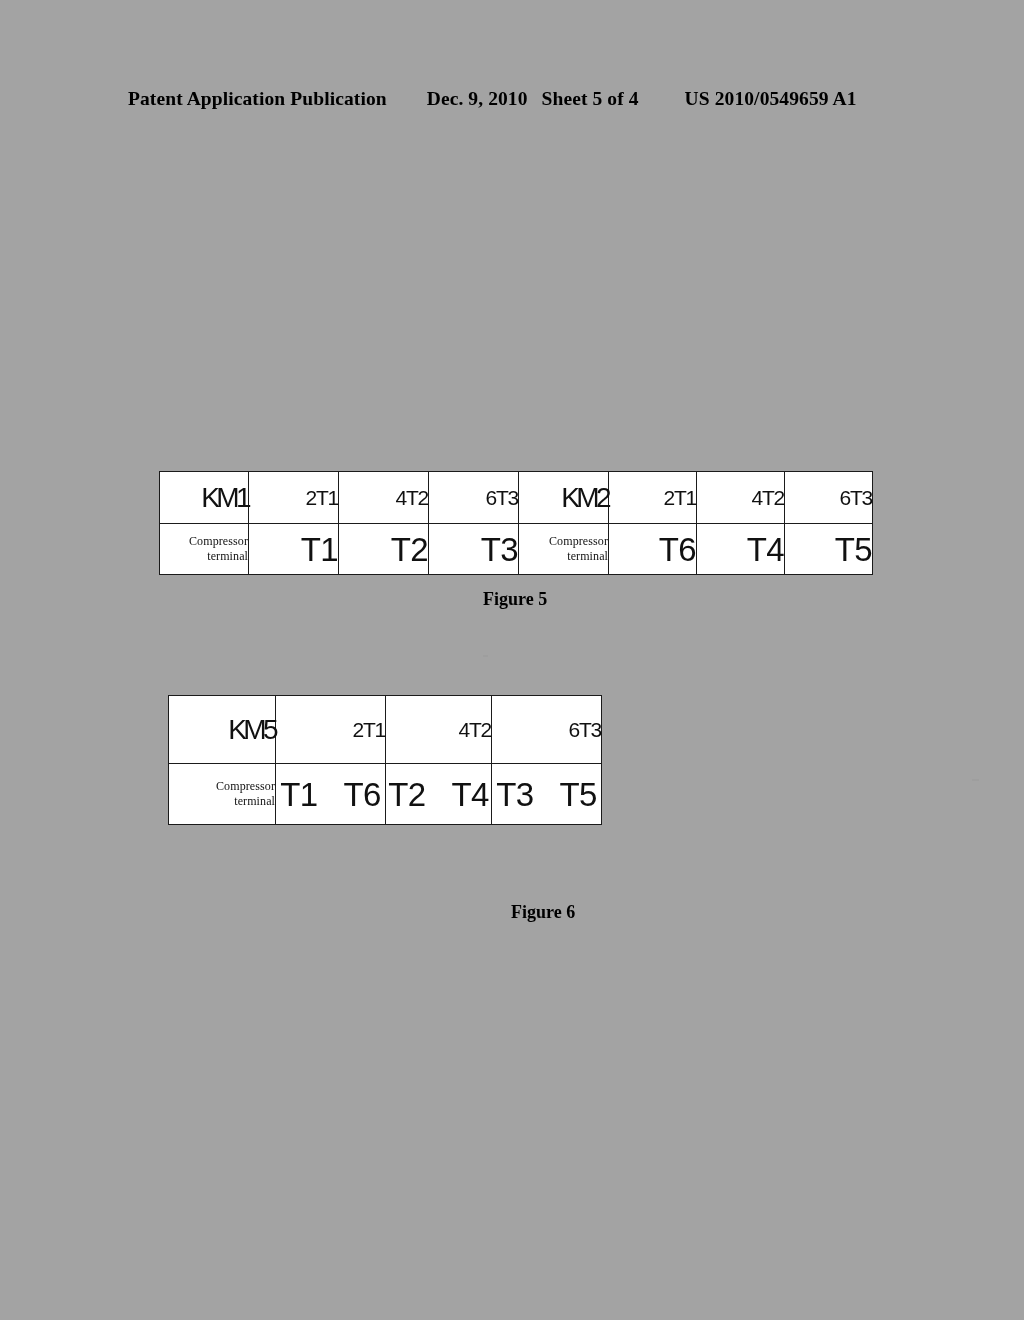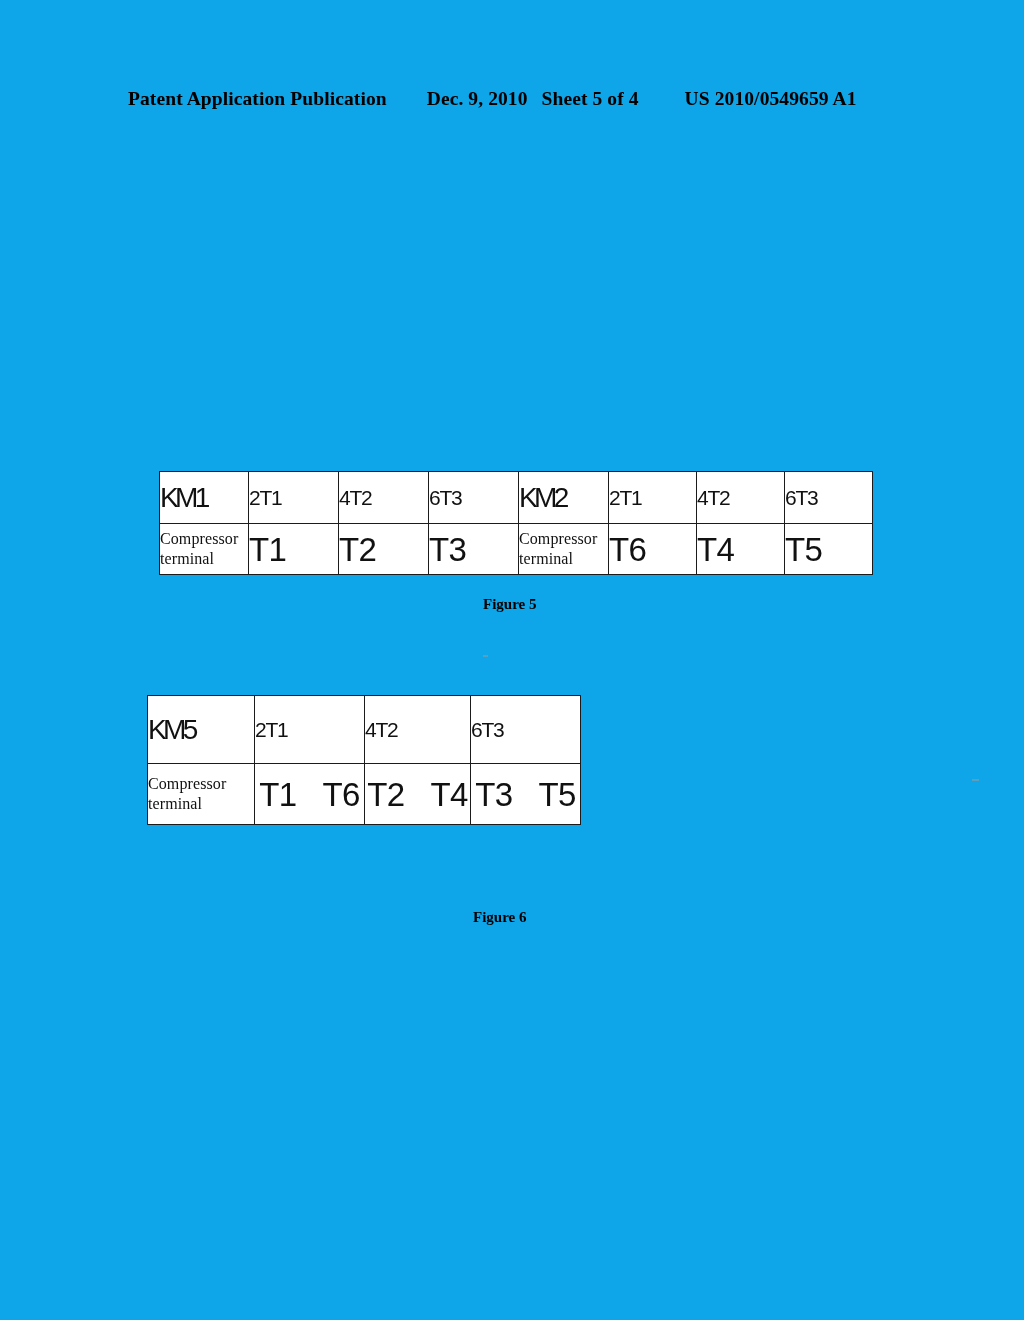--- a/index.html
+++ b/index.html
@@ -14,21 +14,21 @@
     height: 1320px;
     position: relative;
     font-family: "Liberation Serif", "DejaVu Serif", serif;
     color: #000000;
     overflow: hidden;
   }
 
   .page {
     position: absolute;
     inset: 0;
-    background: #0ea5e9;
+    background: #a3a3a3;
   }
 
   
   .header {
     position: absolute;
     left: 128px;
     top: 88px;
     width: 768px;
     display: flex;
     align-items: baseline;
@@ -45,21 +45,21 @@
 
   
   .fig-table {
     position: absolute;
     border-collapse: collapse;
     table-layout: fixed;
     background: #ffffff;
   }
   .fig-table td {
     border: 1px solid #1b1b1b;
-    text-align: left;
+    text-align: right;
     vertical-align: middle;
     padding: 0;
     background: #ffffff;
   }
 
   
   .tok {
     font-family: "Liberation Sans", "DejaVu Sans", sans-serif;
     font-size: 21px;
     font-weight: 400;
@@ -72,21 +72,21 @@
     font-family: "Liberation Sans", "DejaVu Sans", sans-serif;
     font-size: 33px;
     letter-spacing: -0.6px;
     color: #111111;
     line-height: 1;
     display: inline-block;
   }
   
   .label-cell {
     font-family: "Liberation Serif", "DejaVu Serif", serif;
-    font-size: 16px;
+    font-size: 12px;
     line-height: 1.25;
     color: #111111;
     letter-spacing: 0.1px;
   }
   .label-cell .l1,
   .label-cell .l2 { display: block; }
 
   
   .kern-tight {
     letter-spacing: -3.6px;
@@ -99,38 +99,37 @@
     justify-content: center;
     align-items: baseline;
     gap: 26px;
   }
 
   
   .fig-caption {
     position: absolute;
     font-family: "Liberation Serif", "DejaVu Serif", serif;
     font-weight: bold;
-    font-size: 15px;
+    font-size: 18px;
     color: #000000;
     white-space: nowrap;
-    margin-top: 7px;
   }
 
   
   #figure5-table { left: 159px; top: 471px; width: 713px; }
   #figure5-table td { height: 50px; }
   #figure5-table tr.row-head td { height: 51px; }
   #figure5-caption { left: 483px; top: 589px; }
 
   
-  #figure6-table { left: 147px; top: 695px; width: 433px; }
+  #figure6-table { left: 168px; top: 695px; width: 433px; }
   #figure6-table tr.r1 td { height: 67px; }
   #figure6-table tr.r2 td { height: 63px; }
   #figure6-table tr.r3 td { height: 60px; }
-  #figure6-caption { left: 473px; top: 902px; }
+  #figure6-caption { left: 511px; top: 902px; }
 
   
   .speck {
     position: absolute;
     background: #9a9a9a;
     opacity: 0.55;
   }
 </style>
 </head>
 <body>

